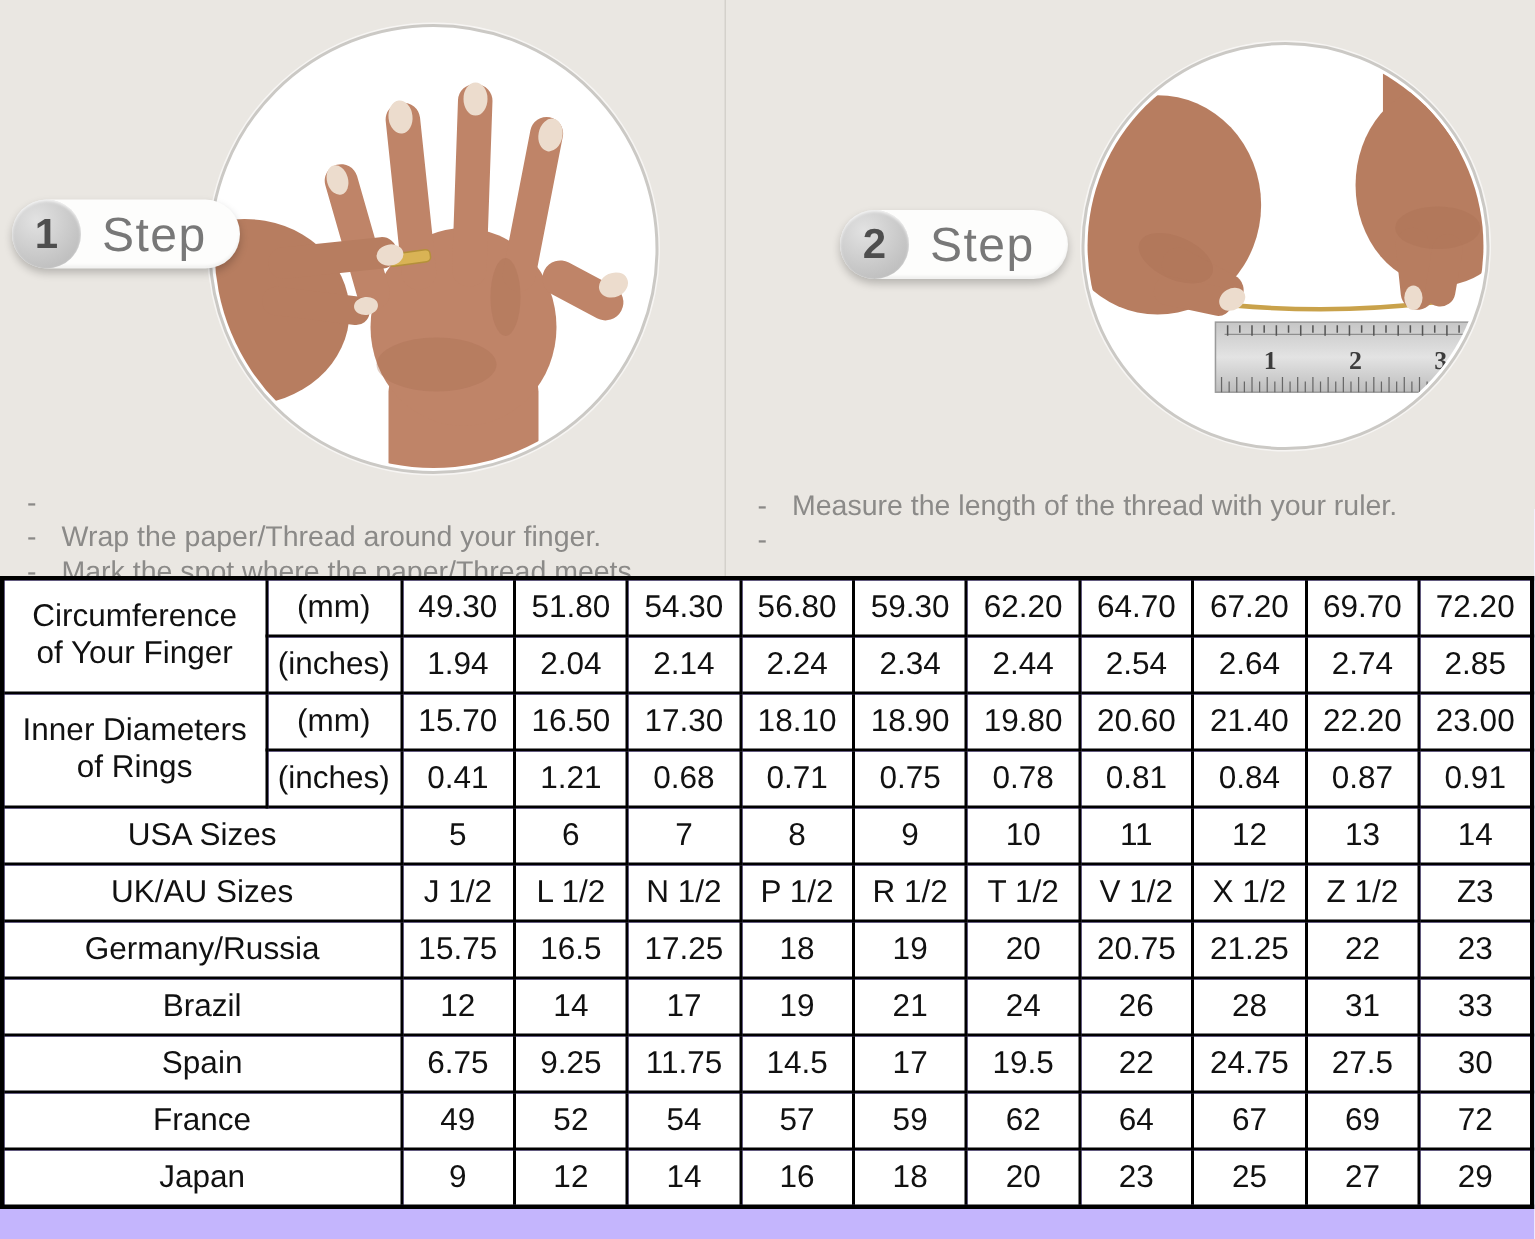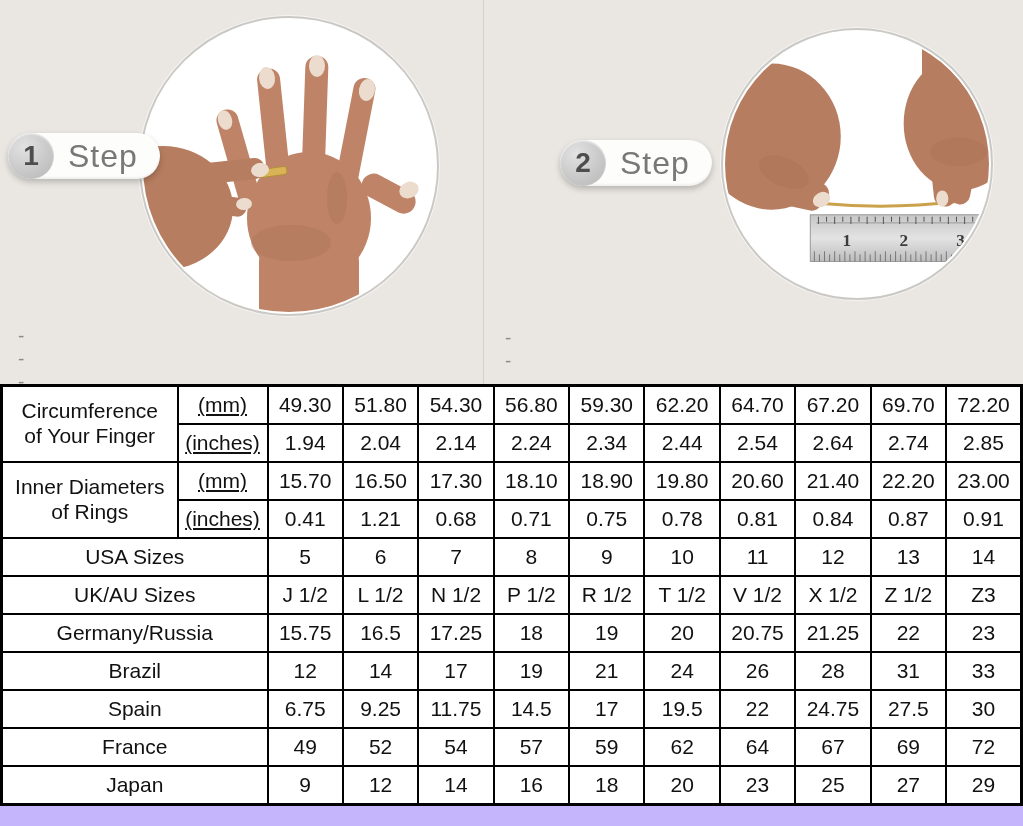--- a/index.html
+++ b/index.html
@@ -41,21 +41,21 @@
     border-collapse:collapse;table-layout:fixed;width:1023px;height:418px;
     border:3px solid #000;font-family:"Liberation Sans",sans-serif;
   }
   table.size-chart td{
     border:2px solid #000;padding:0 2px;height:36px;
     font-size:21px;color:#111;text-align:center;background:#fff;overflow:hidden;
     white-space:nowrap;
   }
   td.rowlabel-merged{font-size:21px;line-height:1.18;text-align:center;}
   td.rowlabel{text-align:left;padding-left:8px;font-size:21px;}
-  td.sublabel{text-align:left;padding-left:4px;font-size:21px;text-decoration:underline;}
+  td.sublabel{text-align:left;padding-left:4px;font-size:21px;}
   td.shaded{background:#d9d9d9;}
 </style>
 </head>
 <body>
 
 <div class="screen">
 
   <div class="guide">
     <div class="v-divider" style="left:483px;"></div>
 
@@ -111,23 +111,25 @@
       <div class="num-circle">1</div>
       <div class="step-word">Step</div>
     </div>
 
     <div class="bullets" style="left:18px;top:324px;width:465px;">
         <div class="bullet-line">
           <span class="dash">-</span>
         </div>
         <div class="bullet-line">
           <span class="dash">-</span>
+          <span>Wrap the paper/Thread around your finger.</span>
         </div>
         <div class="bullet-line">
           <span class="dash">-</span>
+          <span>Mark the spot where the paper/Thread meets</span>
         </div>
       </div>
 
     <div class="photo-circle" style="left:721px;top:28px;width:268px;height:268px;">
       <svg width="268" height="268" viewBox="0 0 264 264">
         <defs>
           <clipPath id="c2">
               <circle cx="132" cy="132" r="130"></circle>
             </clipPath>
           <linearGradient id="rulerGrad" x1="0" y1="0" x2="0" y2="1">
@@ -235,20 +237,21 @@
     </div>
 
     <div class="step-badge" style="left:560px;top:140px;">
       <div class="num-circle">2</div>
       <div class="step-word">Step</div>
     </div>
 
     <div class="bullets" style="left:505px;top:326px;width:510px;">
         <div class="bullet-line">
           <span class="dash">-</span>
+          <span>Measure the length of the thread with your ruler.</span>
         </div>
         <div class="bullet-line">
           <span class="dash">-</span>
         </div>
       </div>
   </div>
 
   <div class="chart-wrap">
     <table class="size-chart">
       <colgroup>

